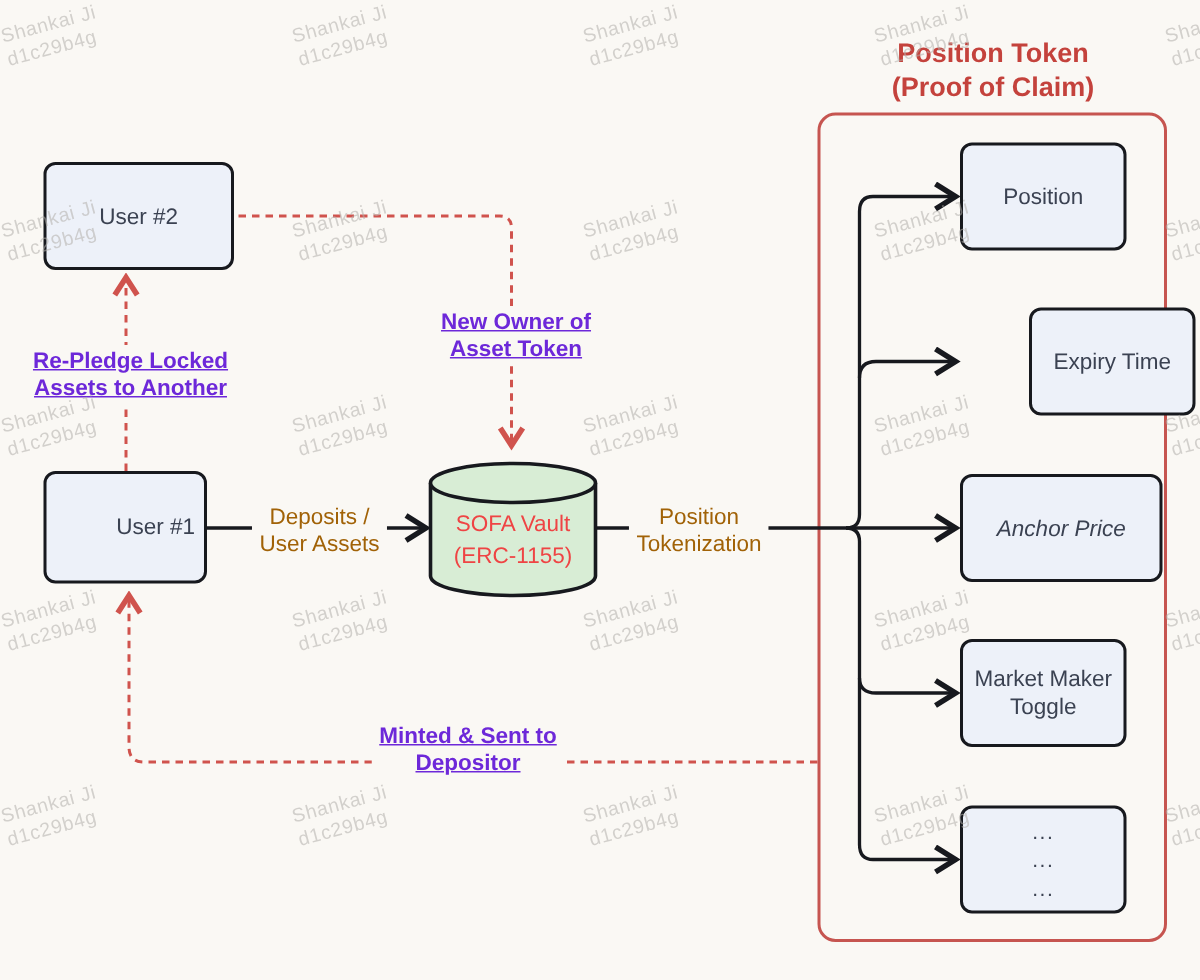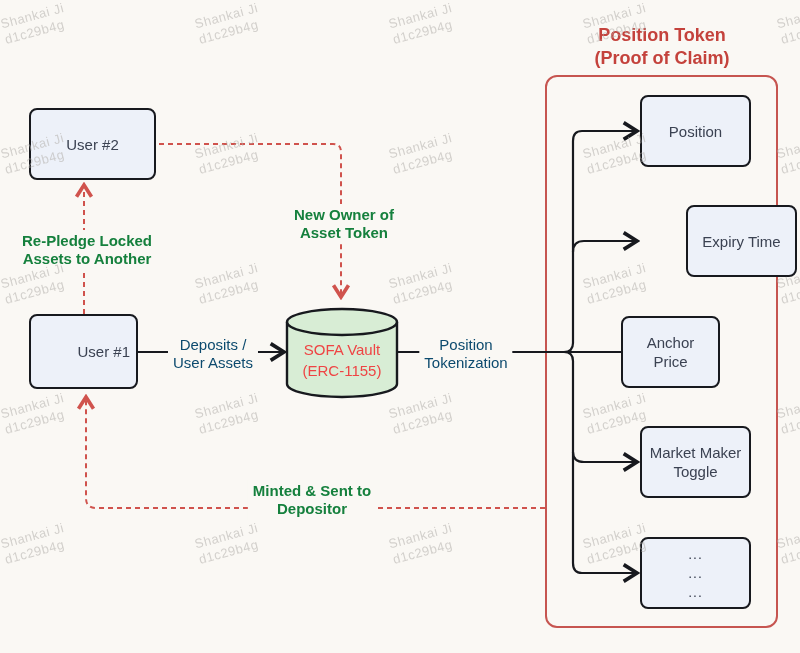--- a/index.html
+++ b/index.html
@@ -27,22 +27,22 @@
     position:absolute;z-index:2;transform:translateX(-50%);
     color:#c4423c;font-weight:bold;font-size:18px;line-height:23px;
     text-align:center;white-space:nowrap;
   }
   .edge-label{
     position:absolute;z-index:2;transform:translateX(-50%);
     background:#faf8f4;padding:2px 5px;text-align:center;
     font-size:15px;line-height:18px;white-space:nowrap;
   }
   .edge-label span{display:block;}
-  .edge-label.dark{color:#0c4a6e;}
-  .edge-label.red{color:#15803d;font-weight:bold;}
+  .edge-label.dark{color:#a16207;}
+  .edge-label.red{color:#6d28d9;font-weight:bold;text-decoration:underline;}
   .vault-label{
     position:absolute;z-index:2;transform:translateX(-50%);
     text-align:center;font-size:15px;line-height:21px;color:#ef4444;
     white-space:nowrap;background:transparent;
   }
   .vault-label span{display:block;}
   .ellipsis-box span{display:block;font-size:14px;line-height:19px;letter-spacing:1px;}
   #wm-layer{position:absolute;inset:0;z-index:3;pointer-events:none;}
   .wm{
     position:absolute;transform:rotate(-15deg);
@@ -101,21 +101,21 @@
     <span style="display:block">Position Token</span>
     <span style="display:block">(Proof of Claim)</span>
   </div>
 
   <div class="node" style="left:640px;top:95px;width:111px;height:72px;">
     <span>Position</span>
   </div>
   <div class="node" style="left:640px;top:205px;width:111px;height:72px;margin-left:46px;">
     <span>Expiry Time</span>
   </div>
-  <div class="node" style="left:621px;top:316px;width:99px;height:72px;">
+  <div class="node" style="left:640px;top:316px;width:135px;height:72px;font-style:italic;">
     <span>Anchor Price</span>
   </div>
   <div class="node" style="left:640px;top:426px;width:111px;height:72px;align-items:center;">
     <span>Market Maker Toggle</span>
   </div>
   <div class="node ellipsis-box" style="left:640px;top:537px;width:111px;height:72px;flex-direction:column;">
     <span>...</span>
     <span>...</span>
     <span>...</span>
   </div>

